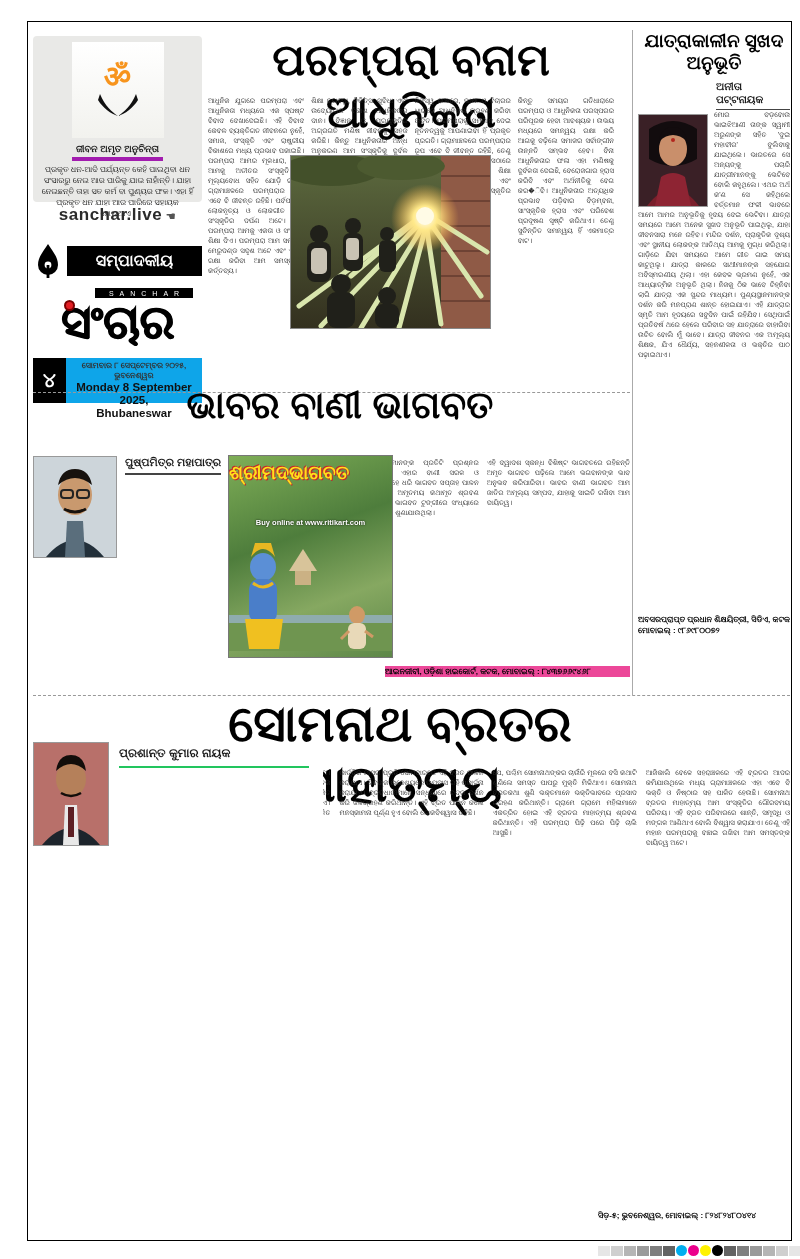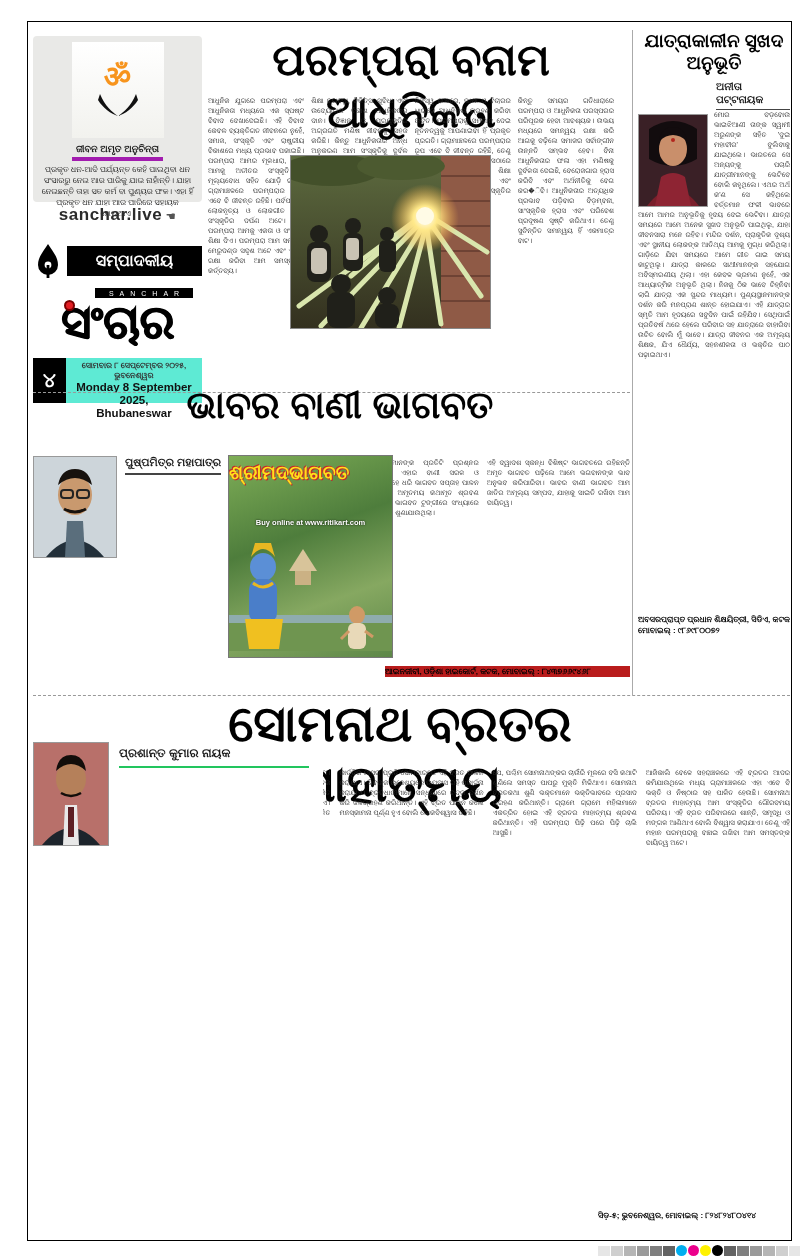--- a/index.html
+++ b/index.html
@@ -16,21 +16,21 @@
   .quote-text { font-size:8px; line-height:11px; margin-top:3px; padding:0 3px; color:#111; }
   .site-line { position:absolute; left:33px; top:205px; width:169px; text-align:center; font-weight:bold; font-size:17px; letter-spacing:.5px; color:#2b2b2b; }
   .site-line .cursor { font-size:11px; color:#555; }
   .masthead-row { position:absolute; left:33px; top:243px; width:169px; height:36px; display:flex; align-items:center; gap:4px; }
   .editorial-box { flex:1; background:#000; color:#fff; font-weight:bold; font-size:16px; text-align:center; padding:6px 2px; }
   .brand-small { position:absolute; left:95px; top:288px; width:98px; background:#000; color:#fff; font-size:7px; letter-spacing:6px; text-align:center; padding:2px 0 1px 6px; }
   .brand-big { position:absolute; left:34px; top:296px; width:168px; text-align:center; font-weight:bold; font-size:46px; line-height:52px; color:#000; -webkit-text-stroke:1px #000; }
   .brand-dot { position:absolute; left:64px; top:300px; width:11px; height:11px; border-radius:50%; background:#e31e24; border:2px solid #7a0000; }
   .date-row { position:absolute; left:33px; top:358px; width:169px; height:45px; display:flex; }
   .page-num-box { width:33px; background:#000; color:#fff; display:flex; align-items:center; justify-content:center; font-size:20px; font-weight:bold; }
-  .date-box { flex:1; background:#5eead4; text-align:center; padding-top:3px; }
+  .date-box { flex:1; background:#0ea5e9; text-align:center; padding-top:3px; }
   .date-odia { font-size:8px; font-weight:bold; color:#333; }
   .date-en { font-size:11.5px; font-weight:bold; line-height:13px; color:#111; }
 
   
   .headline { font-weight:bold; color:#000; text-align:center; font-family:"Liberation Sans",sans-serif; }
   .body-text { font-size:7px; line-height:10px; text-align:justify; color:#2a2a2a; overflow:hidden; }
   .byline-name { font-weight:bold; font-size:11px; border-bottom:2px solid #444; padding-bottom:4px; }
   .contact { font-weight:bold; font-size:8px; line-height:11px; color:#000; }
   .vline { position:absolute; width:1px; background:#aaa; }
   .dashline { position:absolute; border-top:1px dashed #999; }
@@ -51,21 +51,21 @@
 
   
   .mid-headline { position:absolute; left:120px; top:382px; width:440px; font-size:38px; line-height:46px; }
   .mid-cols { position:absolute; left:33px; top:458px; width:597px; height:208px; display:flex; gap:8px; }
   .mid-cols .col { flex:1; }
   .mid-byline-block { position:absolute; left:33px; top:456px; width:212px; height:112px; background:#fff; display:flex; gap:8px; }
   .mid-photo { width:84px; height:102px; background:#cfd6dc; border:1px solid #999; flex:none; }
   .book { position:absolute; left:228px; top:455px; width:165px; height:203px; border:1px solid #777; background:linear-gradient(160deg,#7fae57 0%,#4e7d3c 40%,#86a861 70%,#5d8748 100%); overflow:hidden; }
   .book-title { text-align:left; font-weight:bold; font-size:19px; color:#ffe11a; text-shadow:1px 1px 0 #c1272d, -1px -1px 0 #c1272d; margin-top:6px; }
   .book-link { text-align:center; font-size:7.5px; font-weight:bold; color:#fff; text-shadow:0 0 2px #000; margin-top:34px; }
-  .mid-contact { position:absolute; left:385px; top:666px; width:245px; background:#b91c1c; }
+  .mid-contact { position:absolute; left:385px; top:666px; width:245px; background:#ec4899; }
 
   
   .bot-headline { position:absolute; left:120px; top:694px; width:560px; font-size:50px; line-height:60px; }
   .bot-cols { position:absolute; left:33px; top:768px; width:757px; height:470px; display:flex; gap:9px; }
   .bot-cols .col { flex:1; }
   .bot-byline-block { position:absolute; left:33px; top:742px; width:290px; height:118px; background:#fff; display:flex; gap:10px; }
   .bot-photo { width:76px; height:104px; background:#b86a66; border:1px solid #999; flex:none; }
   .bot-byline-name { font-weight:bold; font-size:12px; border-bottom:2px solid #22c55e; padding:4px 0 5px; height:26px; width:190px; }
   .bot-contact { position:absolute; left:598px; top:1210px; width:192px; background:#fff; }
 

